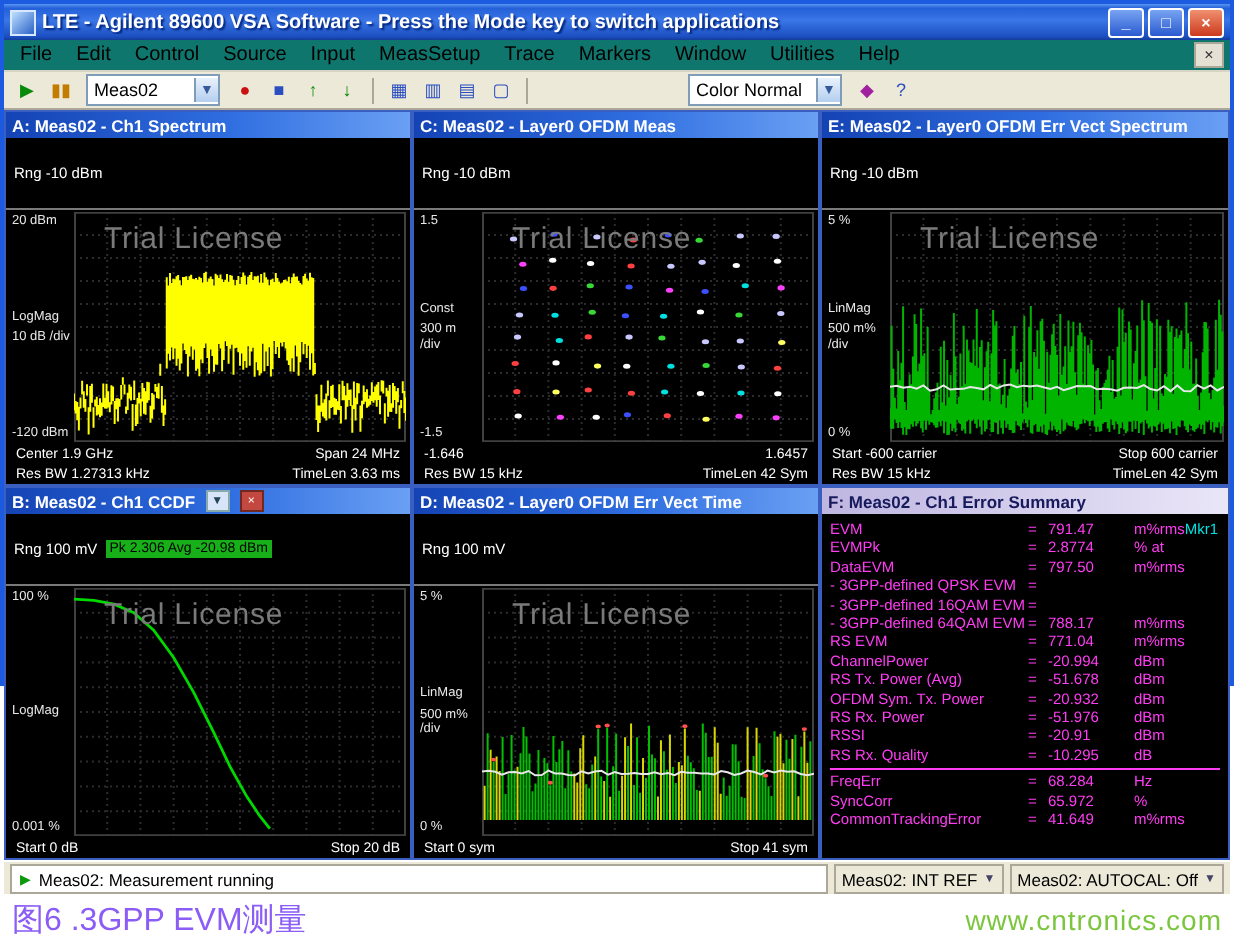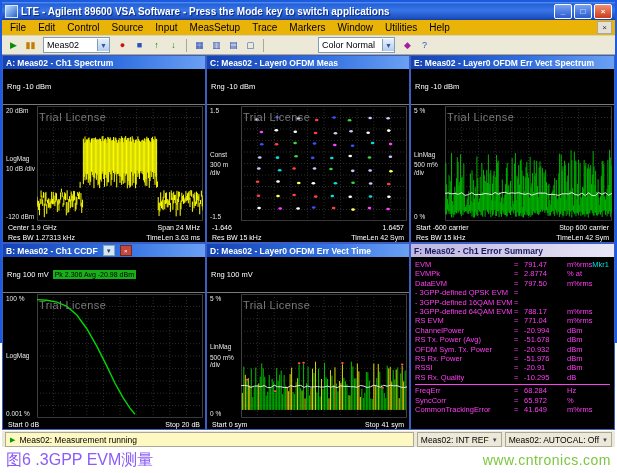--- a/index.html
+++ b/index.html
@@ -12,34 +12,34 @@
   .titlebar{height:18px;display:flex;align-items:center;gap:3px;padding:0 3px;
     background:linear-gradient(180deg,#5a96f2 0%,#2460d8 12%,#3a76e6 45%,#1c50c2 90%,#123c9a 100%)}
   .title-icon{width:11px;height:11px;flex:none;background:linear-gradient(135deg,#bfe0ff,#2a62c8);border:1px solid #d8e8ff}
   .title-text{flex:1;color:#fff;font-size:10px;font-weight:bold;white-space:nowrap;overflow:hidden;text-shadow:1px 1px 1px #00227a}
   .tb-btns{display:flex;gap:2px;flex:none}
   .tb-btn{width:16px;height:13px;border:1px solid #fff;border-radius:2px;display:flex;align-items:center;justify-content:center;
     color:#fff;font-size:8px;font-weight:bold;background:linear-gradient(180deg,#78a4f2,#2a5ad0)}
   .tb-close{background:linear-gradient(180deg,#f09070,#cc3a1c)}
 
   
-  .menubar{height:15px;background:#eab308;display:flex;align-items:center;padding-left:2px;border-bottom:1px solid #d8d4c4}
+  .menubar{height:15px;background:#0f766e;display:flex;align-items:center;padding-left:2px;border-bottom:1px solid #d8d4c4}
   .menu-item{font-size:10px;padding:0 6px;color:#000;white-space:nowrap}
   .menu-close{margin-left:auto;margin-right:3px;width:13px;height:11px;border:1px solid #aca899;background:#e4e0d4;
     font-size:8px;line-height:9px;display:flex;align-items:center;justify-content:center;color:#333}
 
   
   .toolbar{height:18px;background:#ece9d8;display:flex;align-items:center;gap:1px;padding:0 3px;border-bottom:1px solid #aca899}
   .tbtn{width:17px;height:15px;display:flex;align-items:center;justify-content:center;font-size:9px;cursor:default}
   .tsep{width:1px;height:13px;background:#aca899;margin:0 3px;flex:none}
   .combo{height:14px;background:#fff;border:1px solid #7f9db9;display:flex;align-items:center;font-size:9px;padding-left:3px;margin:0 3px;white-space:nowrap}
   .combo .arrow{width:11px;height:12px;margin-left:4px;background:linear-gradient(180deg,#e8f1fc,#b4cef0);border-left:1px solid #7f9db9;
     display:flex;align-items:center;justify-content:center;font-size:7px;color:#35599a}
   .combo-meas{width:62px}
-  .combo-color{width:72px;margin-left:50px}
+  .combo-color{width:72px;margin-left:76px}
 
   
   .panels{height:375px;display:grid;grid-template-columns:204px 204px 205px;grid-template-rows:188px 187px;background:#000}
   .panel{position:relative;border:1px solid #3a5fc0;box-sizing:border-box;display:flex;flex-direction:column;background:#000;overflow:hidden}
   .phead{height:13px;flex:none;display:flex;align-items:center;padding:0 3px;font-size:8.5px;font-weight:bold;color:#fff;
     background:linear-gradient(90deg,#1443b4 0%,#2f6ee0 55%,#6aa0f4 100%);white-space:nowrap;overflow:hidden}
   .phead-light{background:linear-gradient(90deg,#beb6e0 0%,#eae6f8 100%);color:#181a5e}
   .phbtn{width:10px;height:9px;margin-left:5px;flex:none;border:1px solid #8aa;background:#d8e4f8;color:#245;
     font-size:6px;font-weight:normal;display:flex;align-items:center;justify-content:center}
   .phbtn-close{background:#c24840;color:#fff;border-color:#702820}
@@ -47,36 +47,36 @@
   .pbody{flex:1;display:flex;flex-direction:column;min-height:0;background:#000}
   .rngline{height:11px;flex:none;display:flex;align-items:center;font-size:7.5px;color:#fff;padding:12px 4px;border-bottom:1px solid #7a7a7a;white-space:nowrap}
   .rng-badge{background:#18b018;color:#000;margin-left:4px;padding:0 2px;font-size:7px;height:9px;display:flex;align-items:center;white-space:nowrap}
 
   .plotrow{flex:1;display:flex;min-height:0;position:relative}
   .ycol{flex:none;width:29px;display:flex;flex-direction:column;justify-content:space-between;font-size:6.5px;line-height:7.5px;
     color:#e8e8e8;padding:2px 1px 2px 3px}
   .ymid{display:flex;flex-direction:column;gap:3px}
   .plotwrap{flex:1;position:relative;min-width:0}
   .plotwrap svg{position:absolute;left:1px;top:1px;width:calc(100% - 3px);height:calc(100% - 2px)}
-  .watermark{position:absolute;left:3px;top:6px;font-size:11px;color:#7a7a7a;letter-spacing:.4px}
+  .watermark{position:absolute;left:16px;top:6px;font-size:15px;color:#7a7a7a;letter-spacing:.4px}
   .xline{flex:none;height:10px;display:flex;justify-content:space-between;align-items:center;font-size:7px;color:#fff;padding:0 5px;white-space:nowrap}
 
   
   .fbody{flex:1;position:relative;padding:3px 4px;overflow:hidden}
   .fmarker{position:absolute;right:5px;top:3px;font-size:7.5px;color:#00e0e0}
   .frow{display:flex;font-size:7.5px;line-height:9.4px;color:#ff3df2;white-space:nowrap}
   .fsep{border-top:1px solid #ff3df2;margin-top:2px;padding-top:1px}
   .flabel{flex:0 0 99px;overflow:hidden}
   .feq{flex:0 0 10px}
   .fval{flex:0 0 38px;text-align:left}
   .funit{margin-left:5px}
 
   
   .statusbar{height:17px;background:#ece9d8;display:flex;align-items:center;gap:3px;padding:0 3px;border-top:1px solid #fff}
-  .sb-left{flex:1;height:13px;border:1px solid #aca899;display:flex;align-items:center;gap:4px;font-size:8.5px;padding:0 4px;background:#fef9c3;overflow:hidden;white-space:nowrap}
+  .sb-left{flex:1;height:13px;border:1px solid #aca899;display:flex;align-items:center;gap:4px;font-size:8.5px;padding:0 4px;background:#ffffff;overflow:hidden;white-space:nowrap}
   .sb-ind{color:#0a9a0a;font-size:7px}
   .sb-box{height:13px;flex:none;border:1px solid #aca899;display:flex;align-items:center;gap:3px;font-size:8.5px;padding:0 3px;white-space:nowrap;background:#ece9d8}
   .sb-arrow{font-size:6px;color:#446}
 
   
   .caption{position:absolute;left:0;top:447px;width:617px;height:26px;background:#fff;display:flex;align-items:center;justify-content:space-between;padding:0 6px;box-sizing:border-box}
   .cap-text{font-size:16px;color:#8b5cf6}
   .cap-mark{font-size:14px;color:#7cc63f;letter-spacing:.5px}
 
   

